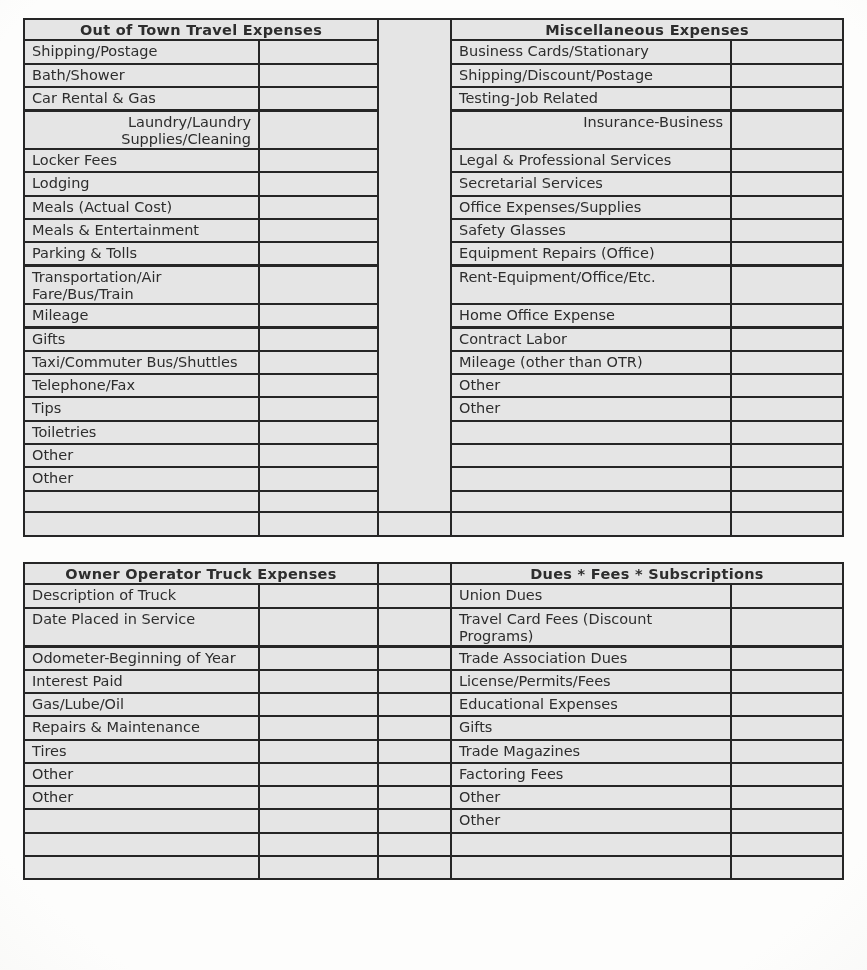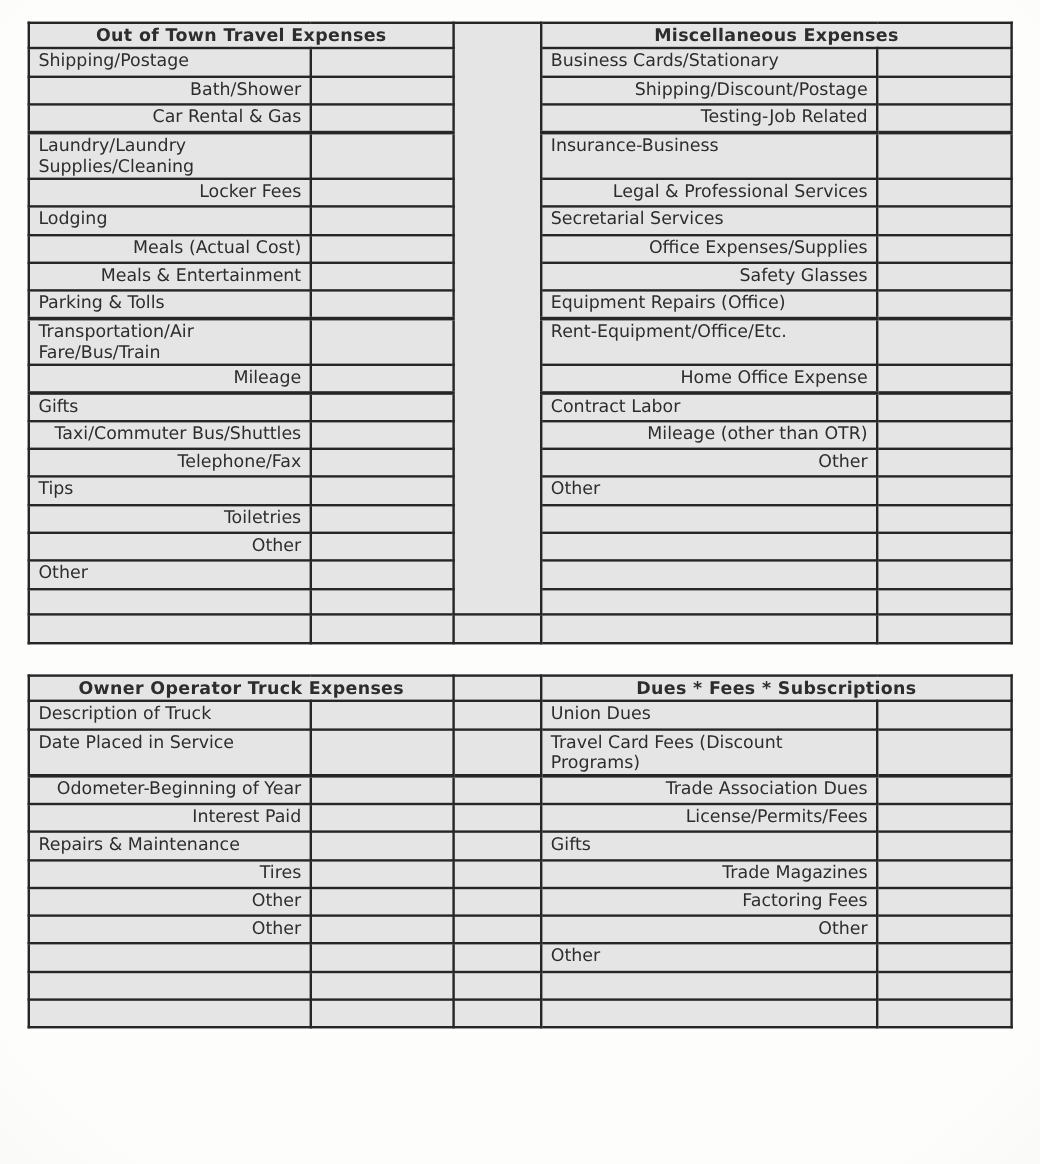--- a/index.html
+++ b/index.html
@@ -39,23 +39,23 @@
     letter-spacing: 0.3px;
     border-bottom-width: 3px;
   }
   td.amt, td.gap, td.gapc { padding: 0; }
   td.gap { border-top-width: 2px; }
   tr.tt td { border-top-width: 3px; }
 
   tr.hr1 { height: 20px; }
   tr.hr2 { height: 21px; }
   tr.h21 { height: 21px; }
-  tr.h23 { height: 23px; text-align: right; }
+  tr.h23 { height: 23px; }
   tr.h24 { height: 24px; }
-  tr.h37 { height: 37px; }
+  tr.h37 { height: 37px; text-align: right; }
   tr.h38 { height: 38px; }
 </style>
 </head>
 <body>
 
 <div class="page">
 
   <table class="exp" id="t1">
     <colgroup>
       <col style="width:235px">
@@ -229,20 +229,27 @@
           <td class="lbl">Trade Association Dues</td>
           <td class="amt"></td>
         </tr>
     <tr class="h23">
           <td class="lbl">Interest Paid</td>
           <td class="amt"></td>
           <td class="gapc"></td>
           <td class="lbl">License/Permits/Fees</td>
           <td class="amt"></td>
         </tr>
+    <tr class="h23">
+          <td class="lbl">Gas/Lube/Oil</td>
+          <td class="amt"></td>
+          <td class="gapc"></td>
+          <td class="lbl">Educational Expenses</td>
+          <td class="amt"></td>
+        </tr>
     <tr class="h24">
           <td class="lbl">Repairs &amp; Maintenance</td>
           <td class="amt"></td>
           <td class="gapc"></td>
           <td class="lbl">Gifts</td>
           <td class="amt"></td>
         </tr>
     <tr class="h23">
           <td class="lbl">Tires</td>
           <td class="amt"></td>

